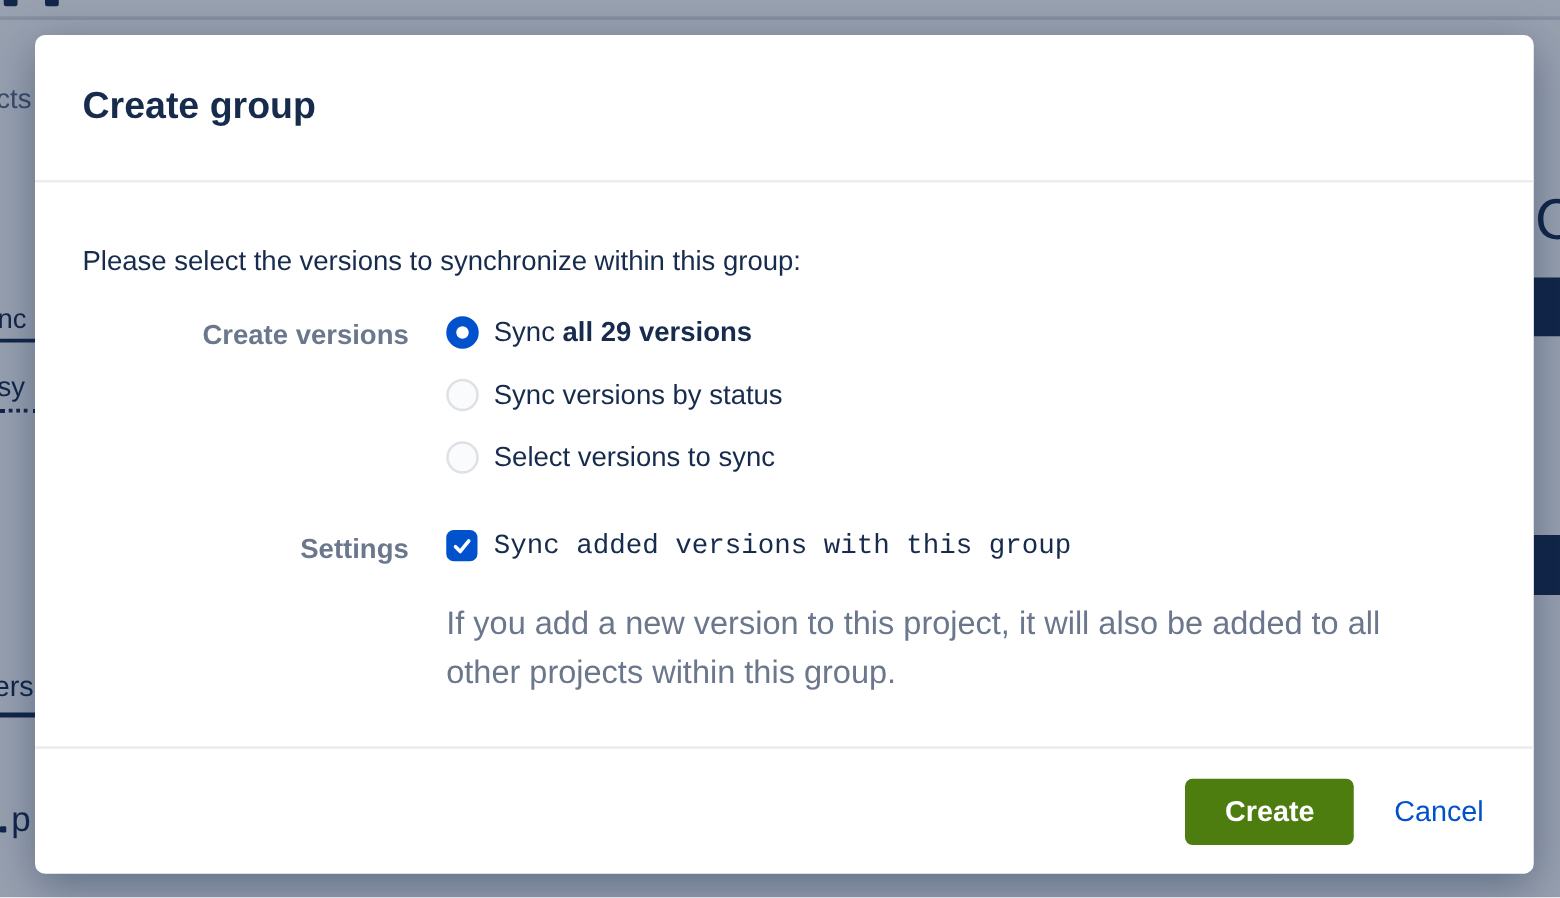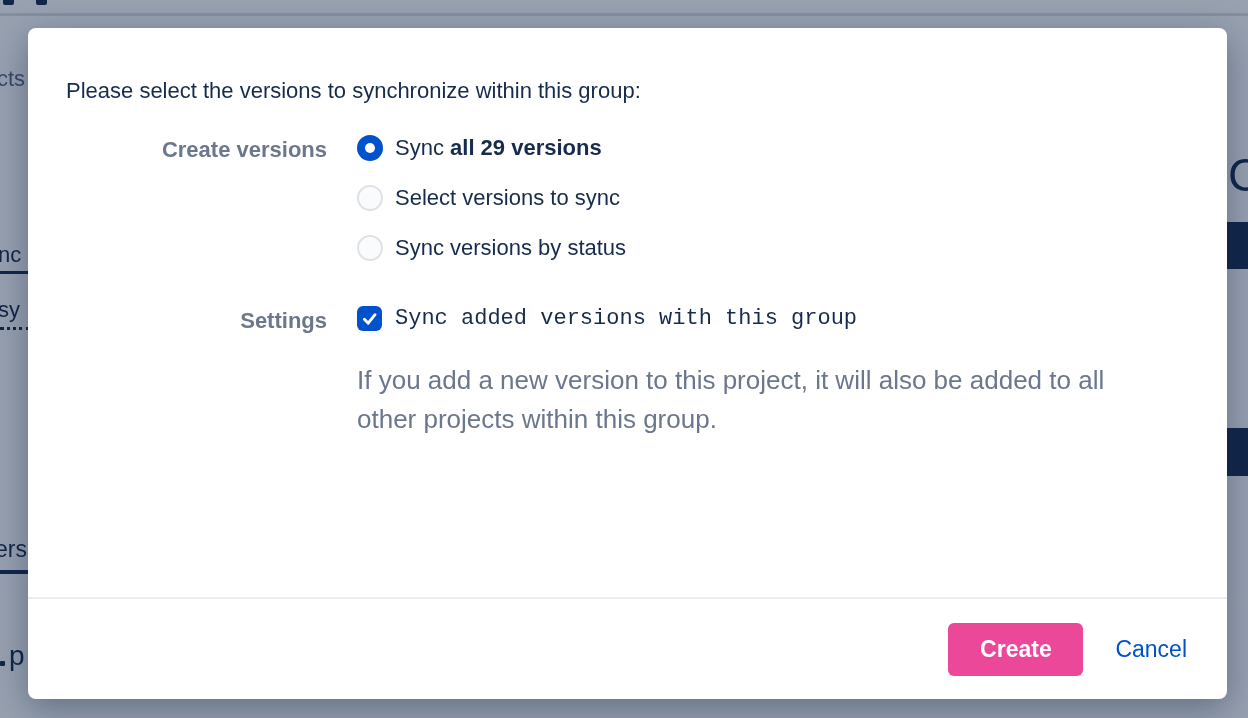--- a/index.html
+++ b/index.html
@@ -90,21 +90,21 @@
   }
 
   .modal-footer {
     position: absolute; left: 0; right: 0; bottom: 0; height: 102px;
     border-top: 2px solid #EBECF0;
     display: flex; align-items: center; justify-content: flex-end;
     padding-right: 40px; gap: 32px;
   }
   .create-btn {
     width: 135px; height: 53px; border: none; border-radius: 6px;
-    background: #ec4899; color: #FFFFFF;
+    background: #4d7c0f; color: #FFFFFF;
     font-family: "Liberation Sans", sans-serif;
     font-size: 23px; font-weight: bold; cursor: pointer;
   }
   .cancel-link {
     font-size: 23px; font-weight: 500; color: #0052CC;
     text-decoration: none; cursor: pointer;
   }
 </style>
 </head>
 <body>
@@ -122,41 +122,44 @@
 <div class="abs bg-frag frag-p">p</div>
 <div class="abs p-dot"></div>
 <div class="abs bg-frag frag-C">C</div>
 <div class="abs bg-dark-bar bar1"></div>
 <div class="abs bg-dark-bar bar2"></div>
 
 <div class="abs overlay"></div>
 
 <div class="abs modal">
 
+  <div class="modal-header">
+    <div class="modal-title">Create group</div>
+  </div>
 
   <div class="modal-body">
     <div class="intro">Please select the versions to synchronize within this group:</div>
 
     <div class="form-row row-synced">
       <div class="field-label">Create versions</div>
       <div class="controls">
 
         <div class="radio-option">
           <span class="radio checked"></span>
           <span class="option-label"><span>Sync </span><b>all 29 versions</b></span>
         </div>
 
         <div class="radio-option">
           <span class="radio"></span>
-          <span class="option-label">Select versions to sync</span>
+          <span class="option-label">Sync versions by status</span>
         </div>
 
         <div class="radio-option">
           <span class="radio"></span>
-          <span class="option-label">Sync versions by status</span>
+          <span class="option-label">Select versions to sync</span>
         </div>
 
       </div>
     </div>
 
     <div class="form-row row-settings">
       <div class="field-label">Settings</div>
       <div class="controls">
         <div class="checkbox-option">
           <span class="checkbox">

